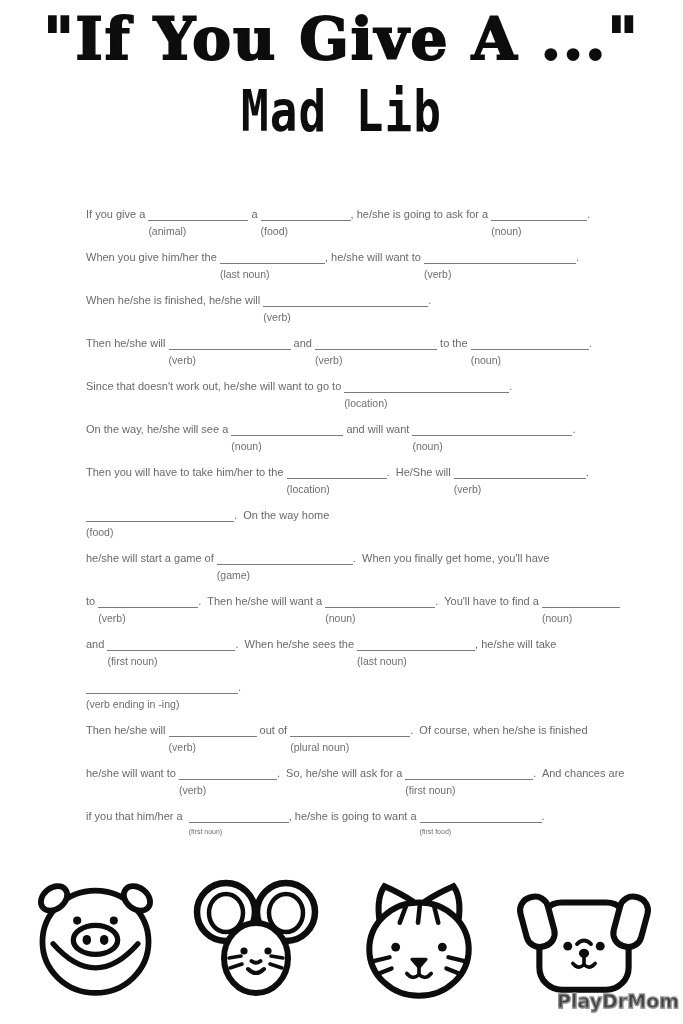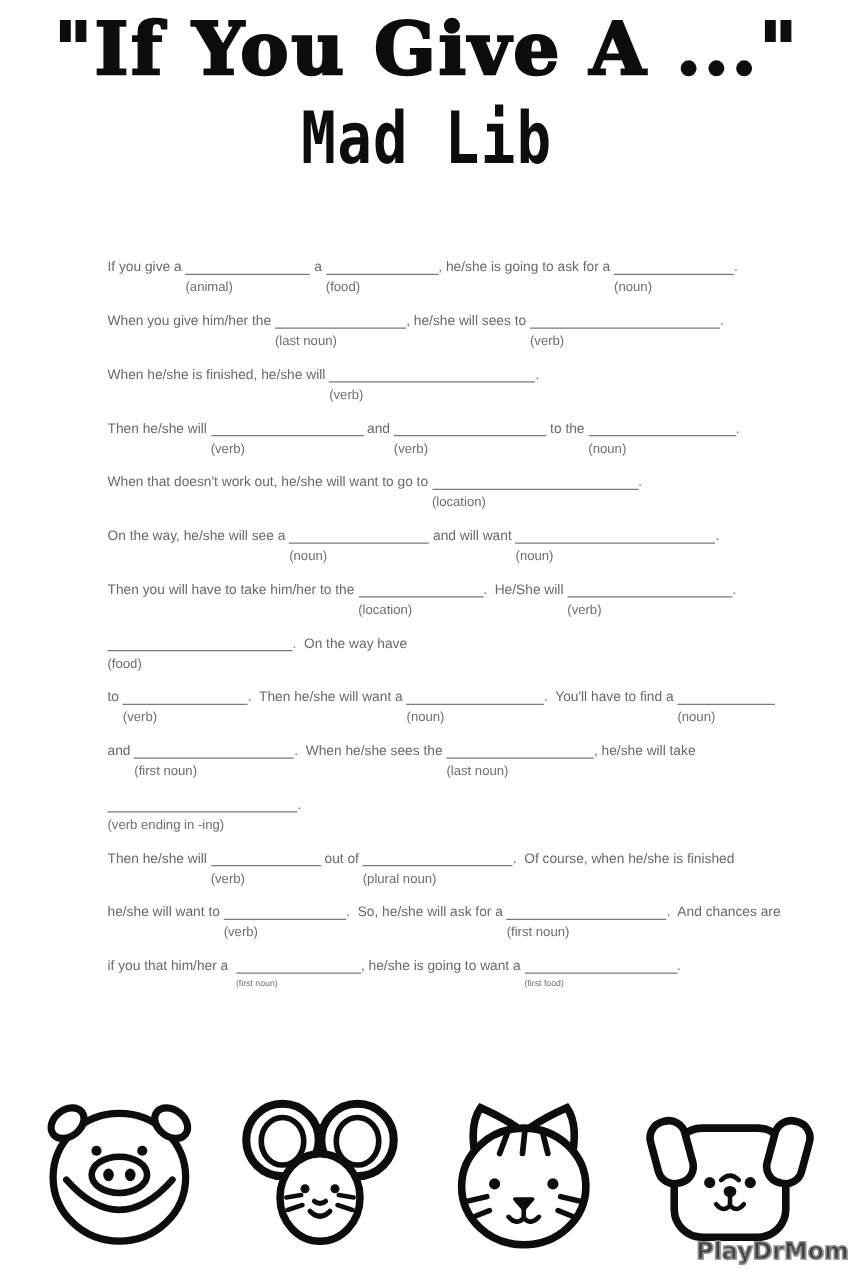--- a/index.html
+++ b/index.html
@@ -80,27 +80,28 @@
 </head>
 <body>
 
 <div class="header">
   <h1 class="title-main">"If You Give A ..."</h1>
   <h2 class="title-sub">Mad Lib</h2>
 </div>
 
 <div class="madlib">
     <div class="line"><span>If you give a </span><span class="blank" style="width: 100px;"><span class="hint">(animal)</span></span><span> a </span><span class="blank" style="width: 90px;"><span class="hint">(food)</span></span><span>, he/she is going to ask for a </span><span class="blank" style="width: 96px;"><span class="hint">(noun)</span></span><span>.</span></div>
-    <div class="line"><span>When you give him/her the </span><span class="blank" style="width: 105px;"><span class="hint">(last noun)</span></span><span>, he/she will sees to </span><span class="blank" style="width: 152px;"><span class="hint">(verb)</span></span><span>.</span></div>
+    <div class="line"><span>When you give him/her the </span><span class="blank" style="width: 105px;"><span class="hint">(last noun)</span></span><span>, he/she will want to </span><span class="blank" style="width: 152px;"><span class="hint">(verb)</span></span><span>.</span></div>
     <div class="line"><span>When he/she is finished, he/she will </span><span class="blank" style="width: 165px;"><span class="hint">(verb)</span></span><span>.</span></div>
     <div class="line"><span>Then he/she will </span><span class="blank" style="width: 122px;"><span class="hint">(verb)</span></span><span> and </span><span class="blank" style="width: 122px;"><span class="hint">(verb)</span></span><span> to the </span><span class="blank" style="width: 118px;"><span class="hint">(noun)</span></span><span>.</span></div>
-    <div class="line"><span>When that doesn't work out, he/she will want to go to </span><span class="blank" style="width: 165px;"><span class="hint">(location)</span></span><span>.</span></div>
+    <div class="line"><span>Since that doesn't work out, he/she will want to go to </span><span class="blank" style="width: 165px;"><span class="hint">(location)</span></span><span>.</span></div>
     <div class="line"><span>On the way, he/she will see a </span><span class="blank" style="width: 112px;"><span class="hint">(noun)</span></span><span> and will want </span><span class="blank" style="width: 160px;"><span class="hint">(noun)</span></span><span>.</span></div>
     <div class="line"><span>Then you will have to take him/her to the </span><span class="blank" style="width: 100px;"><span class="hint">(location)</span></span><span>.  He/She will </span><span class="blank" style="width: 132px;"><span class="hint">(verb)</span></span><span>.</span></div>
-    <div class="line"><span class="blank" style="width: 148px;"><span class="hint">(food)</span></span><span>.  On the way have</span></div>
+    <div class="line"><span class="blank" style="width: 148px;"><span class="hint">(food)</span></span><span>.  On the way home</span></div>
+    <div class="line"><span>he/she will start a game of </span><span class="blank" style="width: 136px;"><span class="hint">(game)</span></span><span>.  When you finally get home, you'll have</span></div>
     <div class="line"><span>to </span><span class="blank" style="width: 100px;"><span class="hint">(verb)</span></span><span>.  Then he/she will want a </span><span class="blank" style="width: 110px;"><span class="hint">(noun)</span></span><span>.  You'll have to find a </span><span class="blank" style="width: 78px;"><span class="hint">(noun)</span></span></div>
     <div class="line"><span>and </span><span class="blank" style="width: 128px;"><span class="hint">(first noun)</span></span><span>.  When he/she sees the </span><span class="blank" style="width: 118px;"><span class="hint">(last noun)</span></span><span>, he/she will take</span></div>
     <div class="line"><span class="blank" style="width: 152px;"><span class="hint">(verb ending in -ing)</span></span><span>.</span></div>
     <div class="line"><span>Then he/she will </span><span class="blank" style="width: 88px;"><span class="hint">(verb)</span></span><span> out of </span><span class="blank" style="width: 120px;"><span class="hint">(plural noun)</span></span><span>.  Of course, when he/she is finished</span></div>
     <div class="line"><span>he/she will want to </span><span class="blank" style="width: 98px;"><span class="hint">(verb)</span></span><span>.  So, he/she will ask for a </span><span class="blank" style="width: 128px;"><span class="hint">(first noun)</span></span><span>.  And chances are</span></div>
     <div class="line small-hints"><span>if you that him/her a  </span><span class="blank" style="width: 100px;"><span class="hint">(first noun)</span></span><span>, he/she is going to want a </span><span class="blank" style="width: 122px;"><span class="hint">(first food)</span></span><span>.</span></div>
   </div>
 
 <div class="animals">
 

